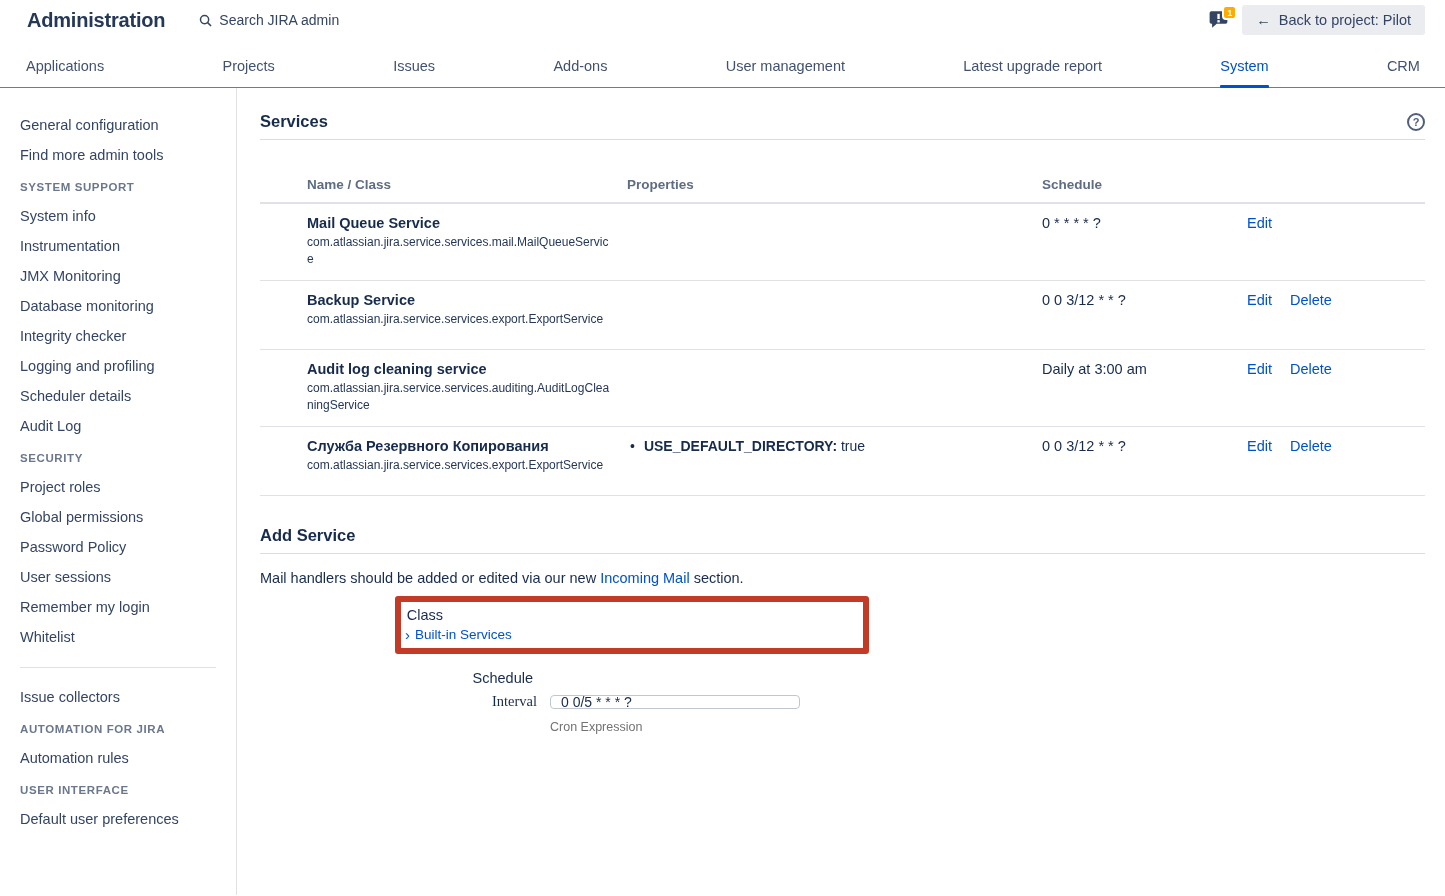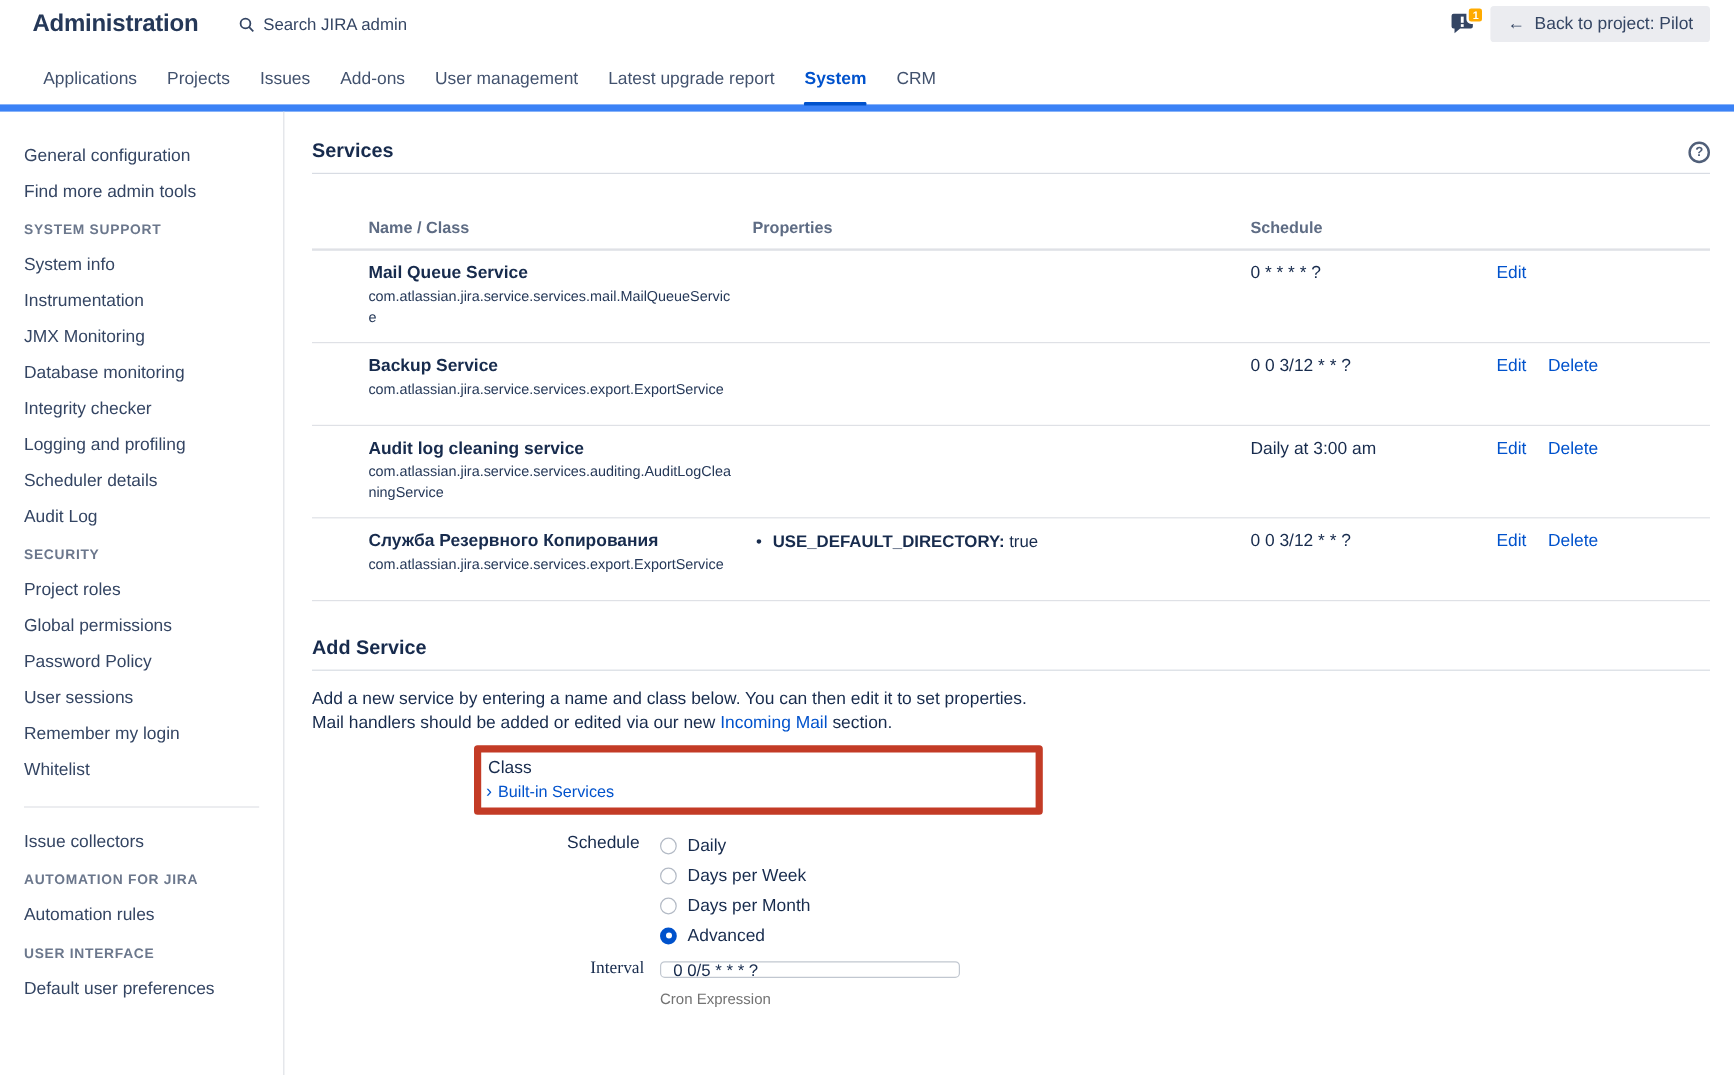--- a/index.html
+++ b/index.html
@@ -17,24 +17,24 @@
   .topbar-right { margin-left:auto; display:flex; align-items:center; gap:12px; }
   .notif { position:relative; width:22px; height:24px; cursor:pointer; }
   .badge { position:absolute; top:-3px; right:-7px; min-width:15px; height:15px;
     background:#FFAB00; border-radius:4px; border:2px solid #fff; color:#fff;
     font-size:9px; font-weight:bold; display:flex; align-items:center; justify-content:center; }
   .back-btn { display:flex; align-items:center; gap:8px; background:#EBECF0; border:none;
     border-radius:3px; height:30px; padding:0 14px; font-size:14.5px; color:#344563;
     font-family:inherit; cursor:pointer; }
 
   
-  .tabs { display:flex; padding-left:36px; border-bottom:6px solid #3b82f6; }
+  .tabs { display:flex; padding-left:26px; border-bottom:1px solid #3b82f6;justify-content:space-between; }
   .tab { margin-right:25px; padding:18px 0 13px; font-size:14.5px; color:#42526E;
     position:relative; cursor:pointer; white-space:nowrap; }
-  .tab.active { color:#0052CC; font-weight:bold; }
+  .tab.active { color:#0052CC; font-weight:normal; }
   .tab.active::after { content:""; position:absolute; left:0; right:0; bottom:-1px;
     height:3px; background:#0052CC; border-radius:1px; }
 
   
   .layout { display:flex; height:807px; }
   .sidebar { width:237px; flex-shrink:0; border-right:1px solid #DFE1E6;
     padding:29px 12px 0 20px; font-size:14.5px; overflow:hidden; }
   .side-link { display:block; color:#344563; margin-bottom:13px; line-height:17px; cursor:pointer; }
   .side-section { font-size:11.5px; font-weight:bold; color:#6B778C; letter-spacing:0.6px;
     margin:17px 0 15px; }
@@ -245,55 +245,36 @@
           <a class="lnk">Delete</a>
         </div>
       </div>
     </div>
 
     <div class="section-head" style="margin-top:30px;">
       <h2>Add Service</h2>
     </div>
 
     <div class="desc">
-      <div>Add a new service by entering a name and class below. You can then edit it to set properties.</div>
       <div><span>Mail handlers should be added or edited via our new </span><a>Incoming Mail</a><span> section.</span></div>
     </div>
 
 
     <div class="red-box">
       <div class="class-row">
         <div class="class-label">Class</div>
       </div>
       <div class="builtin">
         <span class="chev">›</span>
         <span>Built-in Services</span>
       </div>
     </div>
 
     <div class="sched-row">
       <div class="sched-label">Schedule</div>
-      <div class="radio-col">
-        <div class="radio-item">
-          <span class="radio"></span>
-          <span>Daily</span>
-        </div>
-        <div class="radio-item">
-          <span class="radio"></span>
-          <span>Days per Week</span>
-        </div>
-        <div class="radio-item">
-          <span class="radio"></span>
-          <span>Days per Month</span>
-        </div>
-        <div class="radio-item">
-          <span class="radio on"></span>
-          <span>Advanced</span>
-        </div>
-      </div>
     </div>
 
     <div class="int-row">
       <div class="int-label">Interval</div>
       <input class="aui-input" value="0 0/5 * * * ?" style="">
     </div>
     <div class="cron">Cron Expression</div>
 
   </main>
 </div>

